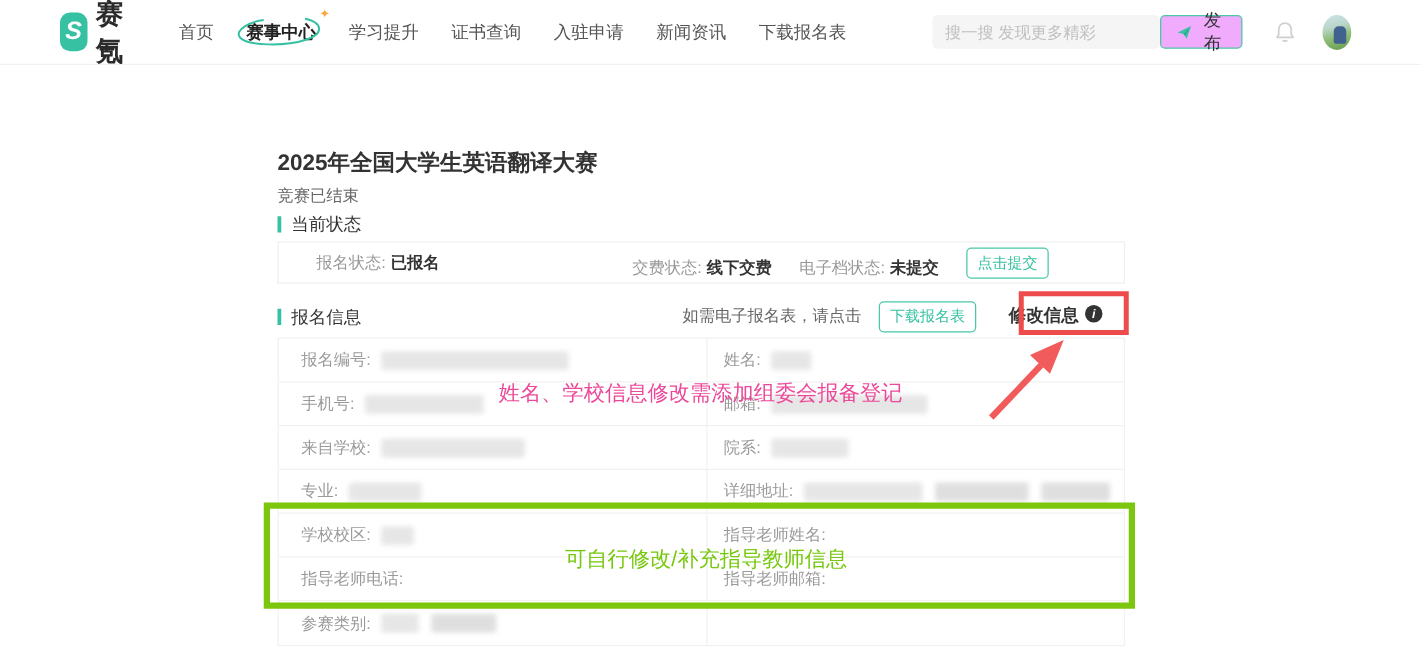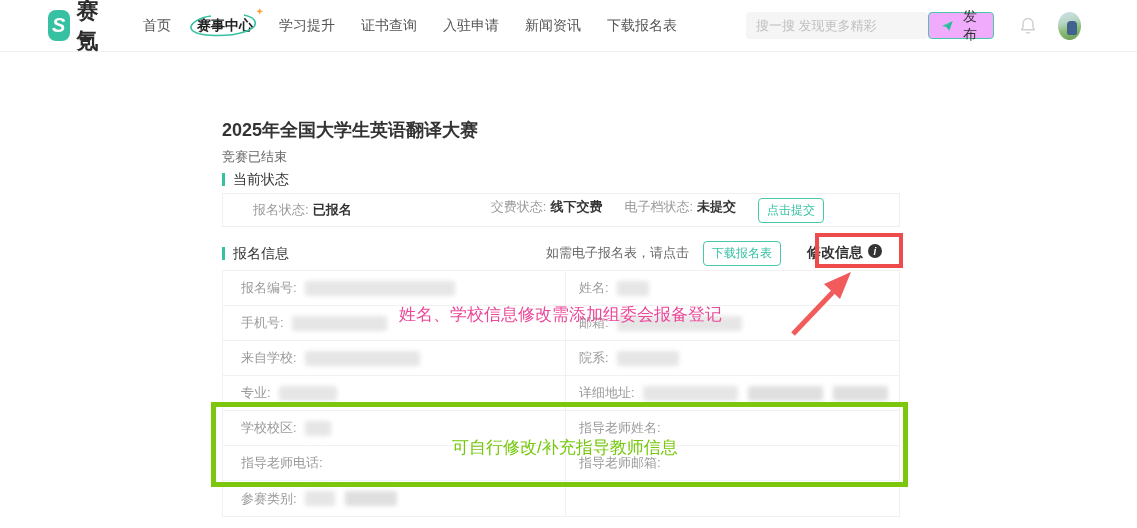--- a/index.html
+++ b/index.html
@@ -88,21 +88,21 @@
   .sec-title{font-size:14px;color:#333;line-height:14px;}
   .status-box{
     margin-top:7px;height:34px;
     border:1px solid #efefef;
     display:flex;align-items:center;
     padding-left:30px;font-size:13px;
   }
   .kv{white-space:nowrap;}
   .kv .k{color:#999;}
   .kv .v{color:#333;font-weight:700;margin-left:4px;}
-  .status-right{margin-left:auto;display:flex;align-items:flex-start;gap:22px;margin-right:75px;}
+  .status-right{margin-left:auto;display:flex;align-items:flex-end;gap:22px;margin-right:60px;}
   .mini-btn{
     font-size:12px;color:var(--brand);
     border:1px solid #4ac7a8;border-radius:4px;background:#fff;
     padding:3px 8px;cursor:pointer;white-space:nowrap;
     font-family:"Liberation Sans","DejaVu Sans",sans-serif;
   }
   .reg-head{margin-top:9px;height:34px;display:flex;align-items:center;}
   .reg-right{margin-left:auto;display:flex;align-items:center;}
   .download-hint{font-size:13px;color:#666;}
   .download-btn{margin-left:14px;}

